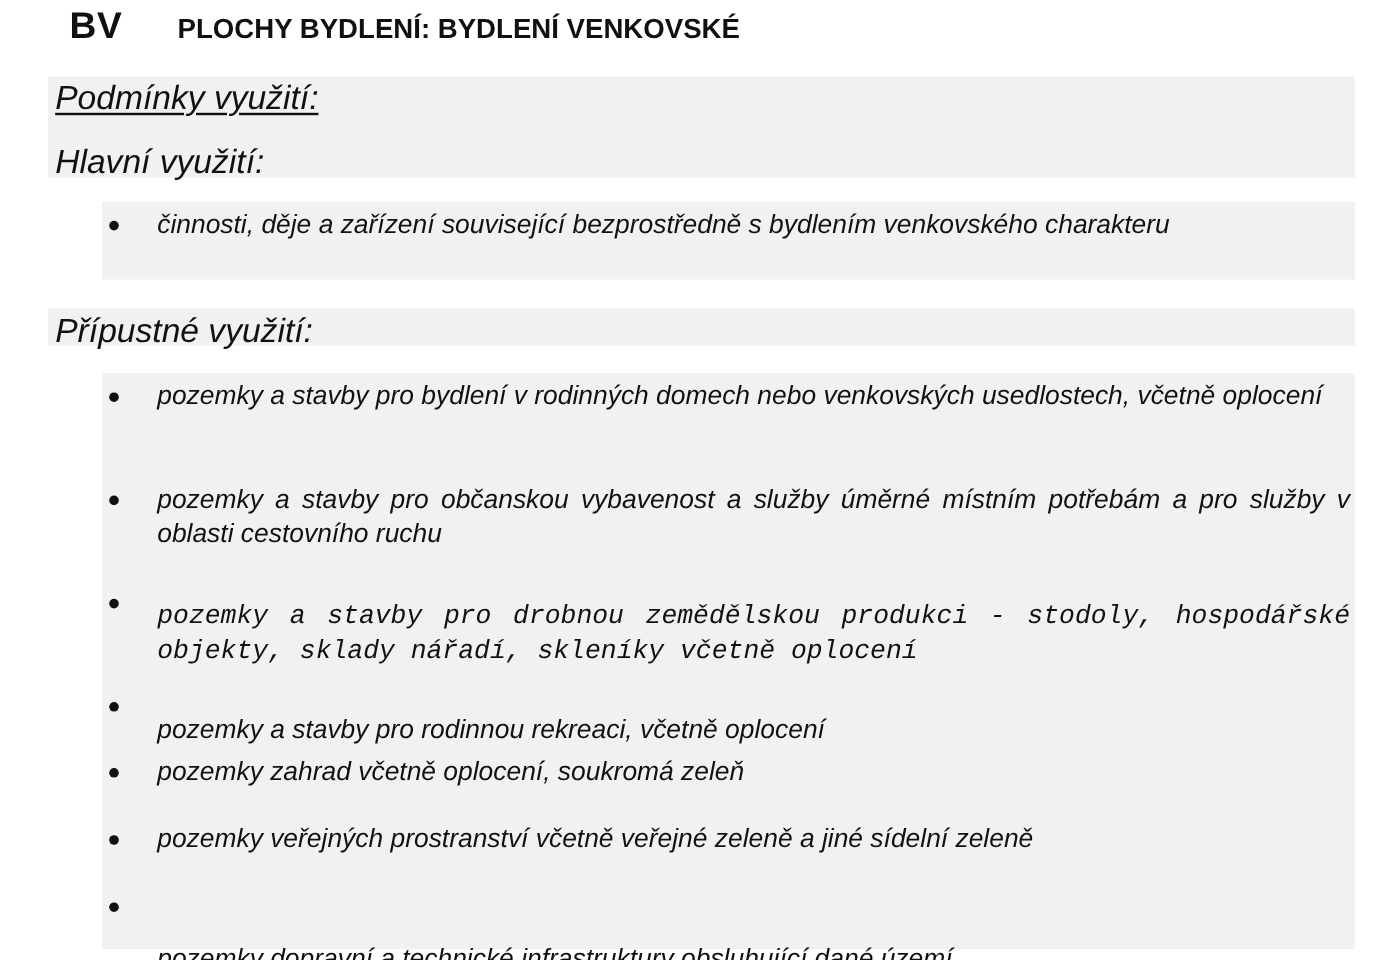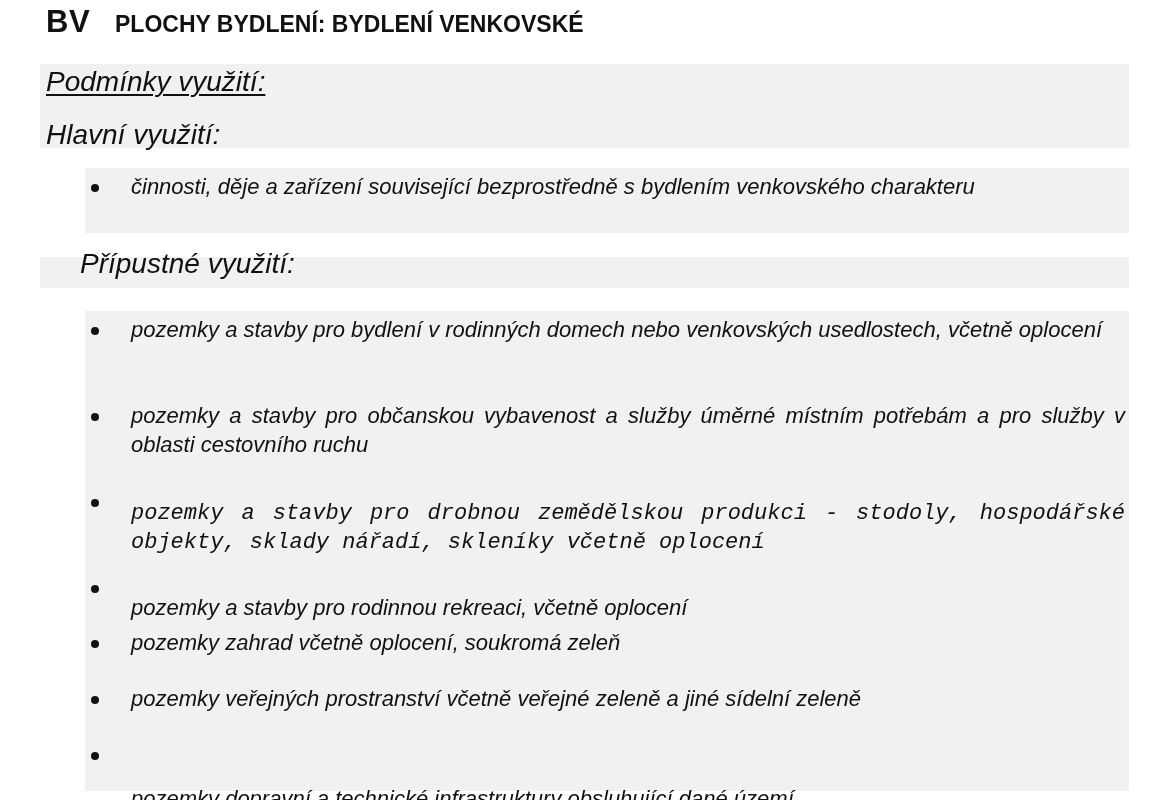--- a/index.html
+++ b/index.html
@@ -1,20 +1,20 @@
 <!DOCTYPE html>
 <html><head>
 <meta charset="utf-8">
 <style>
   html, body { margin:0; padding:0; background:#ffffff; }
   body { width:1162px; height:800px; position:relative; overflow:hidden;
          font-family:"Liberation Sans", sans-serif; color:#111; }
-  .abs { position:absolute; }
+  .abs { position:absolute;margin-left:12px; }
   .code { left:46px; top:4px; font-size:31px; font-weight:bold; letter-spacing:0.5px; }
-  .title { left:115px; top:11px; font-size:23px; font-weight:bold; }
+  .title { left:136px; top:11px; font-size:23px; font-weight:bold; }
   .panel { background:#f1f1f1; position:absolute; }
   .lbl { position:absolute; font-style:italic; font-size:28px; white-space:nowrap; }
   .lbl.u { text-decoration:underline; text-decoration-thickness:1.5px; text-underline-offset:3px; }
   .item { position:absolute; left:85px; width:1044px; }
   .bullet { position:absolute; left:6px; width:8px; height:8px; border-radius:50%; background:#111; }
   .txt { position:absolute; left:46px; width:994px; font-style:italic; font-size:22px; line-height:29px; }
   .just { text-align:justify; text-align-last:left; }
 </style>
 </head>
 <body>
@@ -26,21 +26,21 @@
 <div class="lbl u" style="left:46px; top:66px;">Podmínky využití:</div>
 <div class="lbl" style="left:46px; top:119px;">Hlavní využití:</div>
 
 <div class="panel" style="left:85px; top:168px; width:1044px; height:65px;"></div>
 <div class="item" style="top:172px; height:60px;">
   <span class="bullet" style="top:12px;"></span>
   <span class="txt just" style="top:0;">činnosti, děje a zařízení související bezprostředně s bydlením venkovského charakteru</span>
 </div>
 
 <div class="panel" style="left:40px; top:257px; width:1089px; height:31px;"></div>
-<div class="lbl" style="left:46px; top:248px;margin-left:34px;">Přípustné využití:</div>
+<div class="lbl" style="left:46px; top:260px;">Přípustné využití:</div>
 
 <div class="panel" style="left:85px; top:311px; width:1044px; height:480px;"></div>
 
 <div class="item" style="top:315px;">
   <span class="bullet" style="top:12px;"></span>
   <span class="txt just" style="top:0;">pozemky a stavby pro bydlení v rodinných domech nebo venkovských usedlostech, včetně oplocení</span>
 </div>
 <div class="item" style="top:401px;">
   <span class="bullet" style="top:12px;"></span>
   <span class="txt just" style="top:0;">pozemky a stavby pro občanskou vybavenost a služby úměrné místním potřebám a pro služby v oblasti cestovního ruchu</span>

